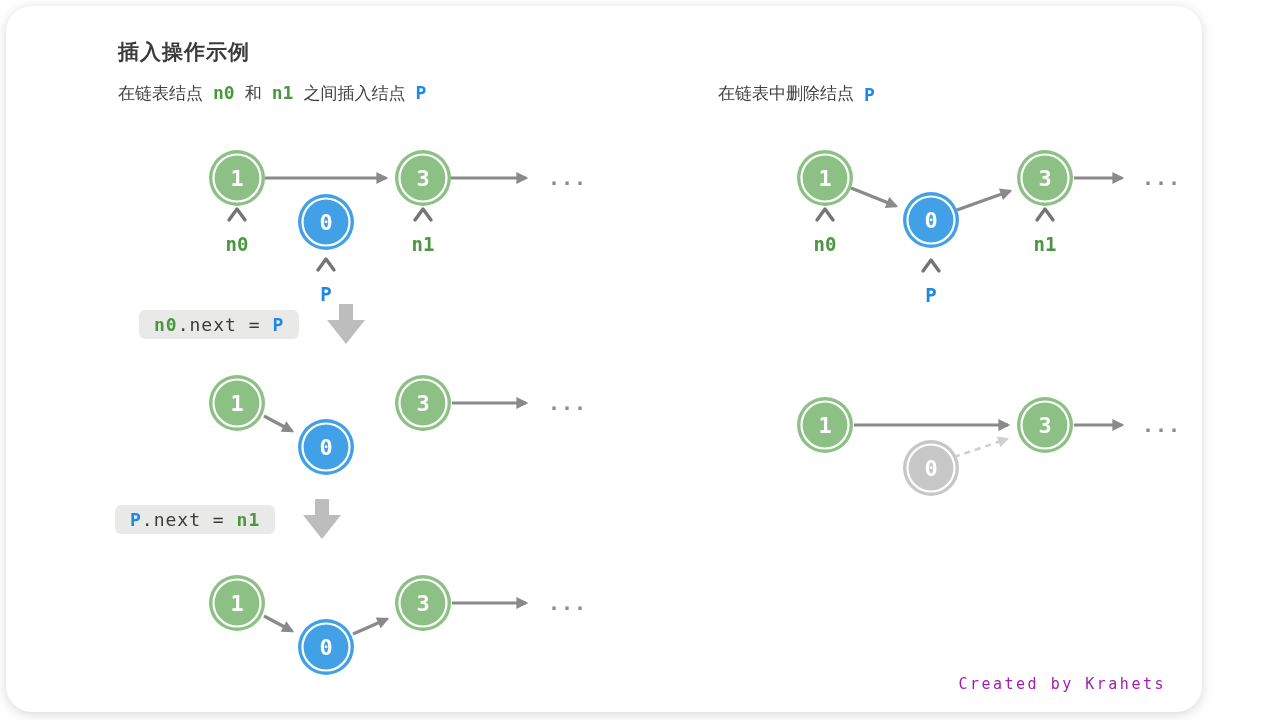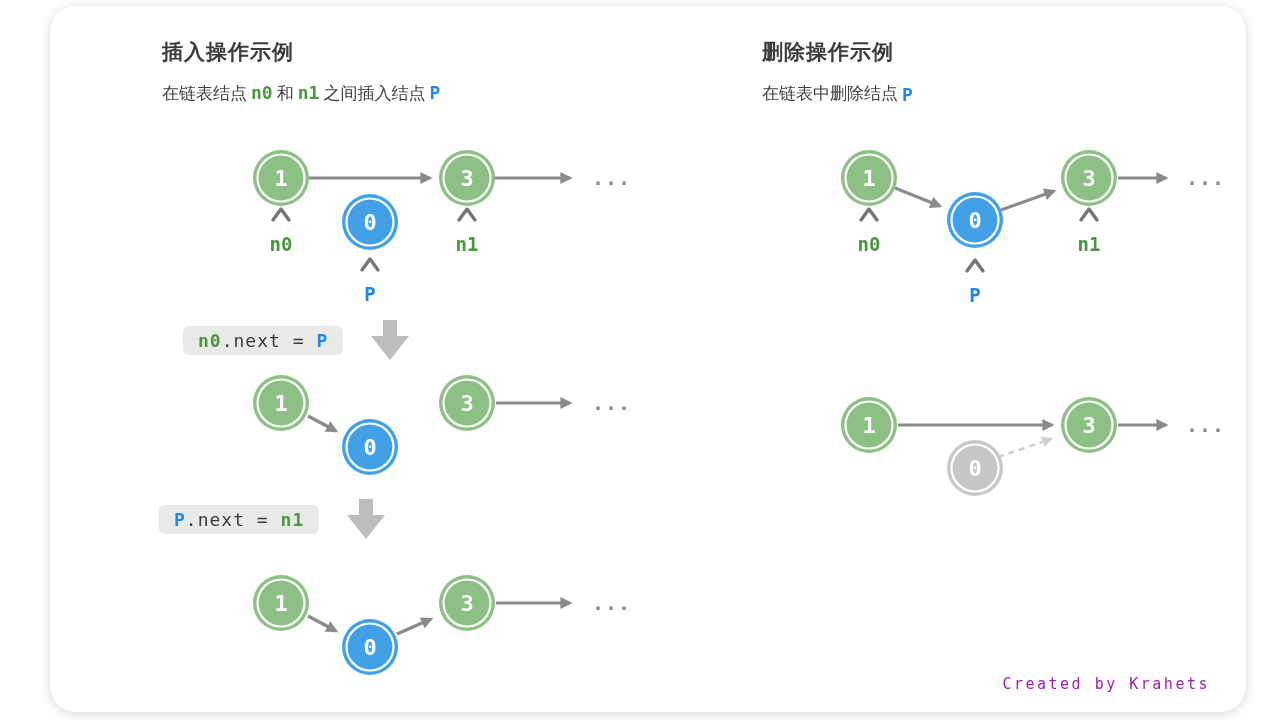--- a/index.html
+++ b/index.html
@@ -1,27 +1,27 @@
 <!DOCTYPE html>
 <html><head>
 <meta charset="utf-8">
 <style>
   * { margin:0; padding:0; box-sizing:border-box; }
   html,body { width:1280px; height:720px; background:#ffffff; overflow:hidden;
               font-family:"Liberation Sans", sans-serif; }
-  .canvas { position:relative; width:1208px; height:720px;margin-left:44px; }
+  .canvas { position:relative; width:1208px; height:720px; }
   .card { position:absolute; left:6px; top:6px; right:6px; bottom:8px;
           background:#ffffff; border-radius:26px;
           box-shadow:0 2px 12px rgba(0,0,0,0.16); }
 
   
   .col-title { position:absolute; font-size:21px; font-weight:bold; color:#3b3b3b;
                letter-spacing:1px; }
   .col-sub   { position:absolute; font-size:17px; color:#414141; display:flex;
-               align-items:baseline; gap:4px; white-space:nowrap; }
+               align-items:baseline; gap:10px; white-space:nowrap; }
   .tok { font-family:"DejaVu Sans Mono", monospace; font-weight:bold; font-size:18px; }
   .tok-green { color:#4c9641; }
   .tok-blue  { color:#1e88e5; }
 
   
   .code-row { position:absolute; display:flex; align-items:center; }
   .code-box { background:#e9e9e7; border-radius:6px; padding:4px 15px;
               font-family:"DejaVu Sans Mono", monospace; font-size:18px;
               letter-spacing:1px; white-space:pre; color:#3a3a3a; }
   .code-box .lhs, .code-box .rhs { font-weight:bold; }
@@ -100,21 +100,21 @@
     </g>
 
     <path class="caret" d="M49,75 L57,64 L65,75"></path>
     <text class="lbl lbl-green" x="57" y="106">n0</text>
     <path class="caret" d="M235,75 L243,64 L251,75"></path>
     <text class="lbl lbl-green" x="243" y="106">n1</text>
     <path class="caret" d="M138,125 L146,114 L154,125"></path>
     <text class="lbl lbl-blue" x="146" y="156">P</text>
   </svg>
 
-  <div class="code-row" style="left:115px; top:320px;padding-left:24px;">
+  <div class="code-row" style="left:115px; top:304px;padding-left:24px;">
     <div class="code-box"><span class="lhs tok-green">n0</span><span>.next = </span><span class="rhs tok-blue">P</span></div>
     <svg class="down-arrow" width="38" height="40">
       <path d="M12,0 L26,0 L26,16 L38,16 L19,40 L0,16 L12,16 Z" fill="#bdbdbd"></path>
     </svg>
   </div>
 
   <svg class="diagram" style="left:180px; top:375px;" width="420" height="115">
     <line class="edge" x1="84" y1="41" x2="112" y2="56" marker-end="url(#arr)"></line>
     <line class="edge" x1="272" y1="28" x2="346" y2="28" marker-end="url(#arr)"></line>
     <text class="dots" x="368" y="35">...</text>
@@ -159,21 +159,20 @@
       <circle class="ring" cx="146" cy="72" r="23.5"></circle>
       <text class="nodeval" x="146" y="80">0</text>
     </g>
     <g>
       <circle class="node-green" cx="243" cy="28" r="28"></circle>
       <circle class="ring" cx="243" cy="28" r="23.5"></circle>
       <text class="nodeval" x="243" y="36">3</text>
     </g>
   </svg>
 
-  <div class="col-title" style="left:718px; top:38px;">删除操作示例</div>
 
   <div class="col-sub" style="left:718px; top:82px;align-items:flex-end;">
     <span>在链表中删除结点</span>
     <span class="tok tok-blue">P</span>
   </div>
 
   <svg class="diagram" style="left:770px; top:145px;" width="420" height="170">
     <line class="edge" x1="81" y1="43" x2="126" y2="61" marker-end="url(#arr)"></line>
     <line class="edge" x1="187" y1="65" x2="240" y2="46" marker-end="url(#arr)"></line>
     <line class="edge" x1="304" y1="33" x2="352" y2="33" marker-end="url(#arr)"></line>

